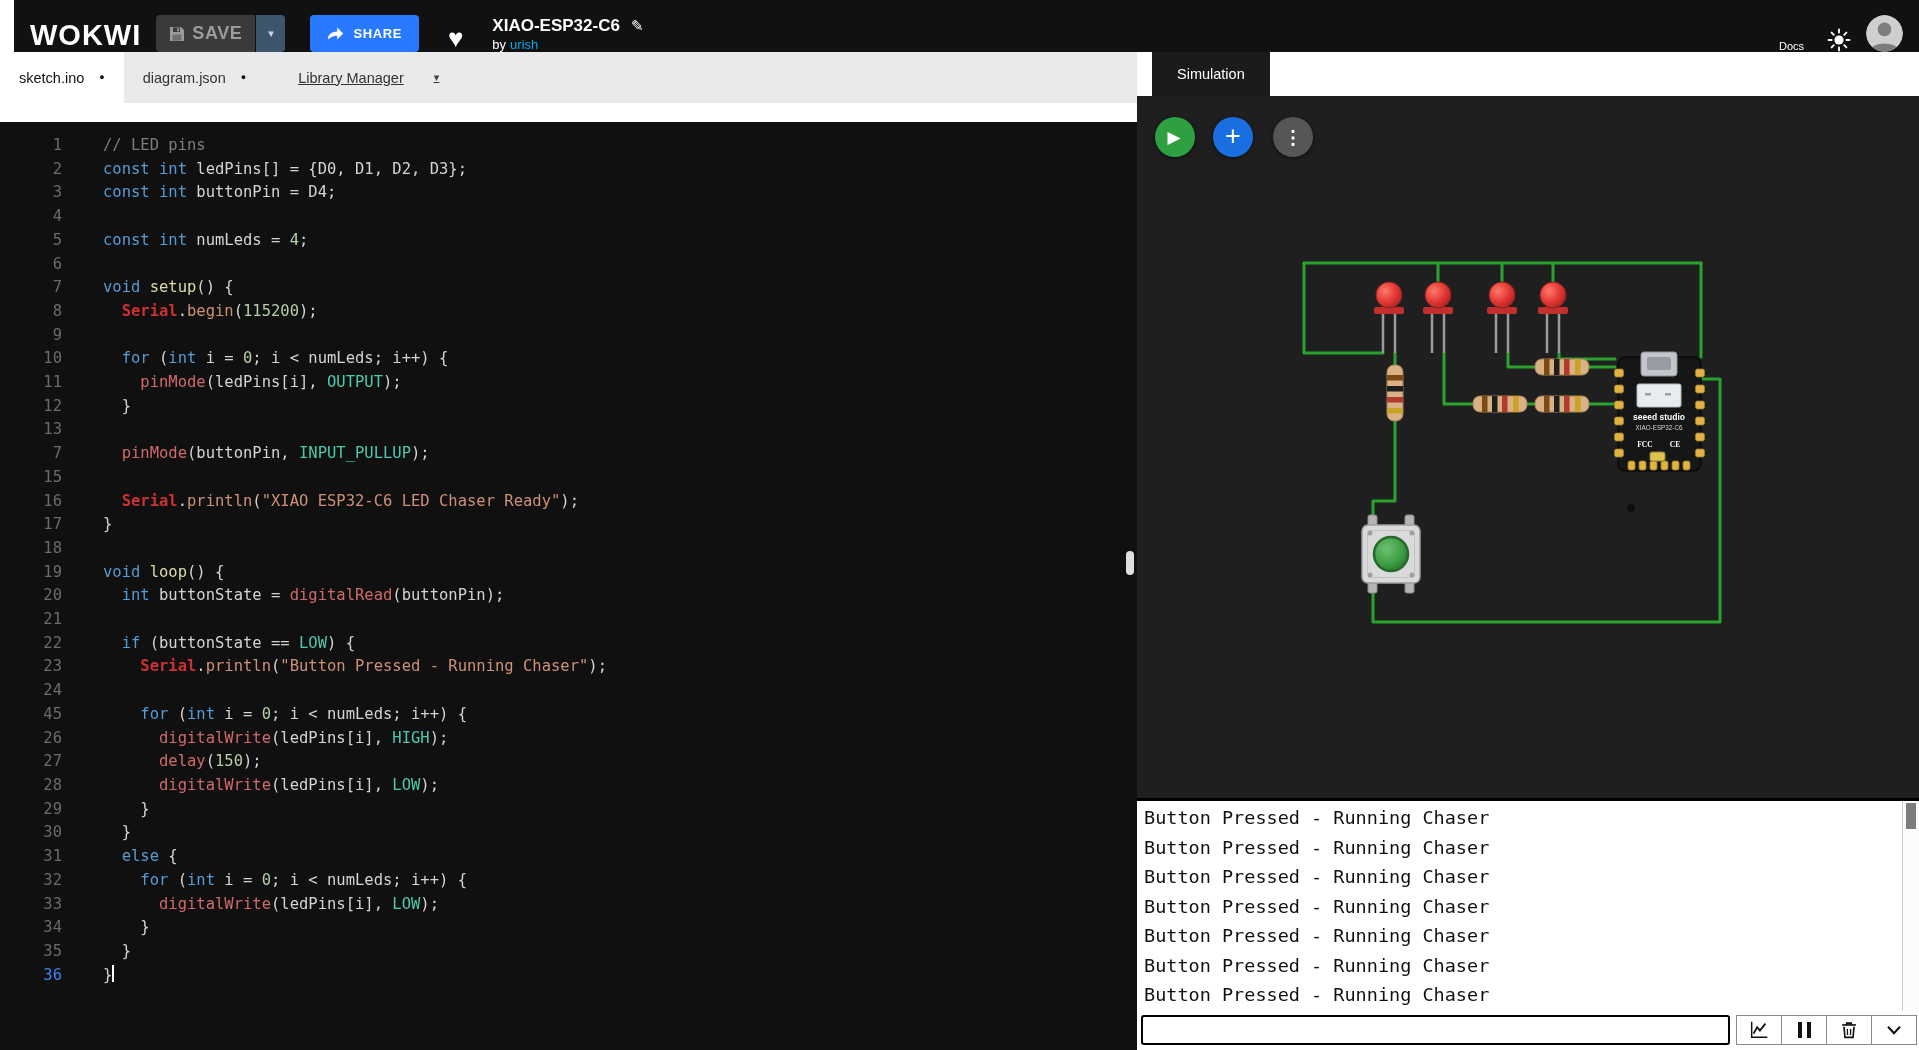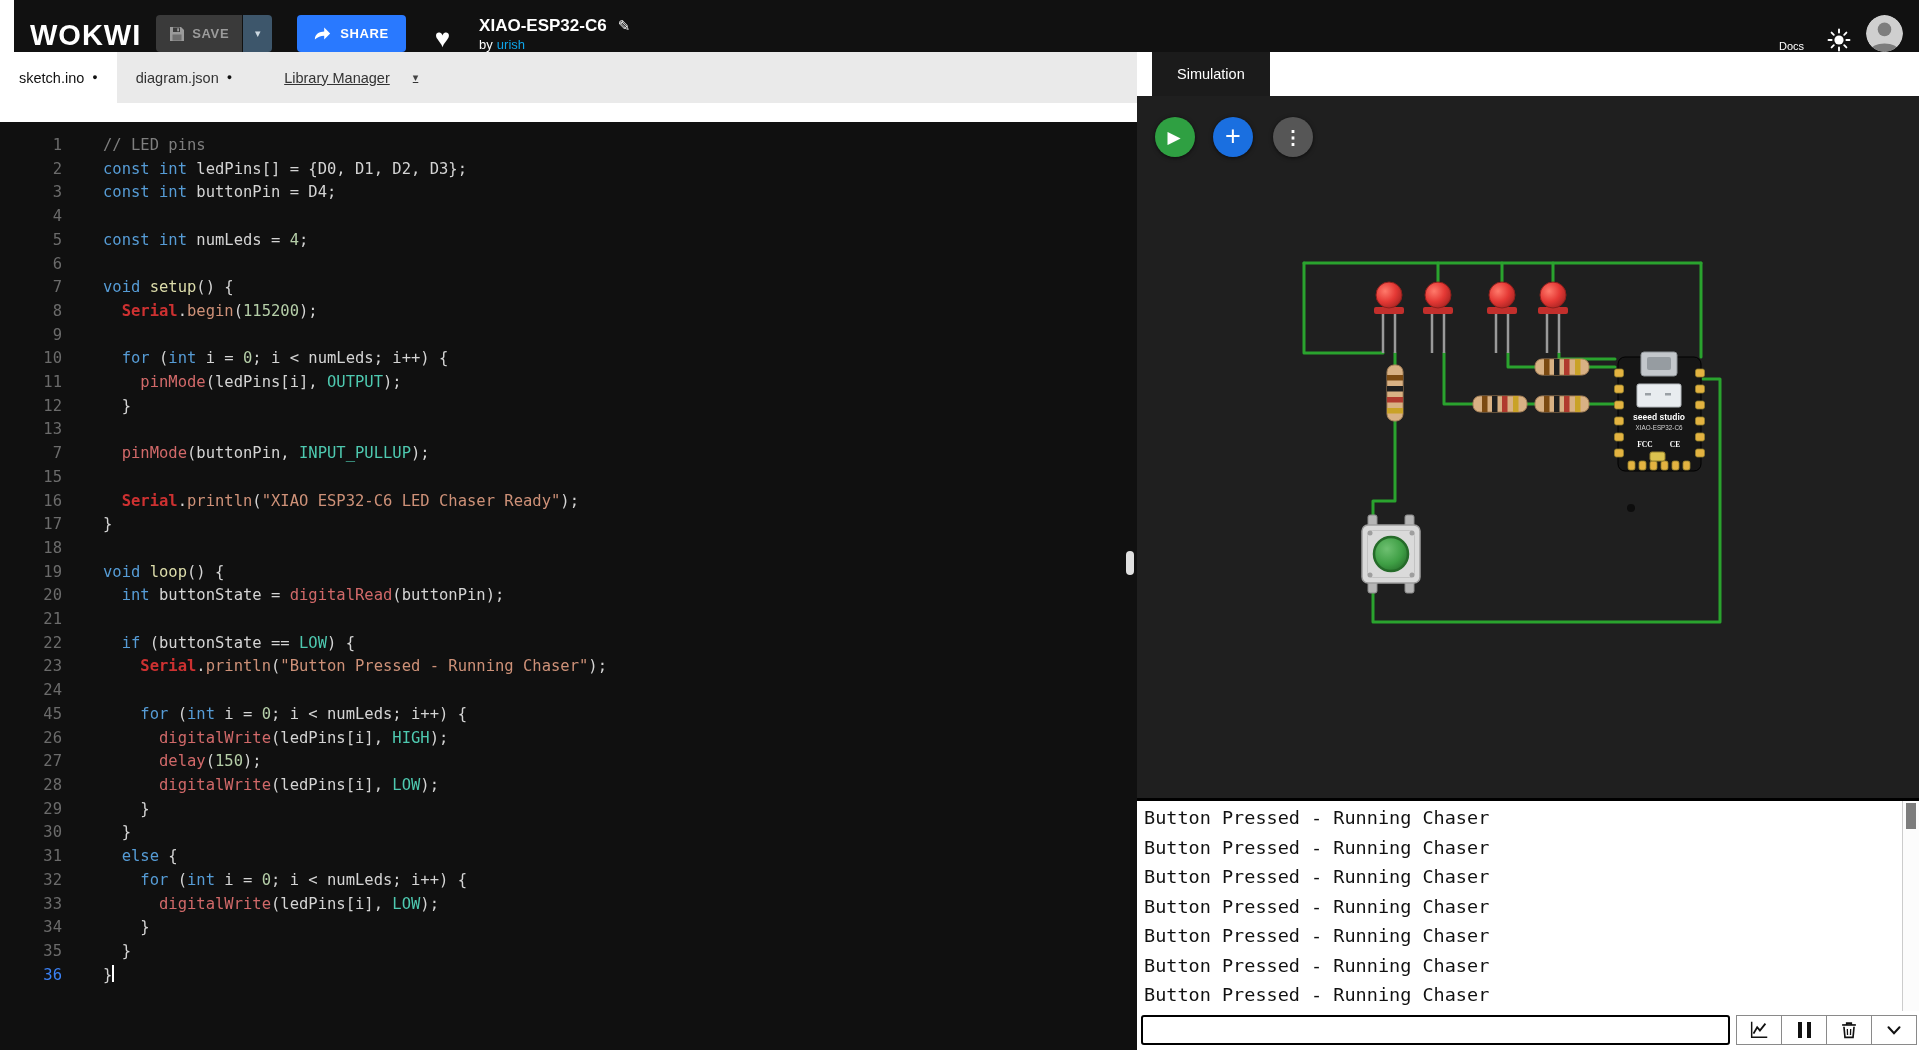--- a/index.html
+++ b/index.html
@@ -6,21 +6,21 @@
   #app{position:relative;width:1919px;height:1050px;overflow:hidden;background:#fff;
        font-family:"Liberation Sans",sans-serif;-webkit-font-smoothing:antialiased;}
   button{font-family:inherit;}
 
   
   .topbar{position:absolute;top:0;left:0;right:0;height:52px;background:#111;display:flex;
           align-items:flex-end;padding:0 16px;gap:15px;box-sizing:border-box;margin-left:14px;}
   .logo{color:#fff;font-size:29px;font-weight:700;letter-spacing:1px;cursor:pointer;}
   .save-group{display:flex;height:37px;}
   .save-btn{display:flex;align-items:center;gap:7px;background:#3a3a3a;border:none;
-            border-radius:4px 0 0 4px;color:#9b9b9b;font-weight:700;font-size:13px;
+            border-radius:4px 0 0 4px;color:#9b9b9b;font-weight:700;font-size:18px;
             letter-spacing:.6px;padding:0 13px;cursor:pointer;}
   .save-caret{width:29px;background:#3d566b;border:none;border-radius:0 4px 4px 0;
               color:#cdd9e2;font-size:11px;margin-left:1px;cursor:pointer;}
   .share-btn{display:flex;align-items:center;gap:9px;height:37px;background:#2979ff;border:none;
              border-radius:4px;color:#fff;font-weight:700;font-size:13px;letter-spacing:.6px;
              padding:0 17px;margin-left:10px;cursor:pointer;}
   .heart-btn{background:none;border:none;color:#fff;font-size:26px;line-height:1;margin-left:8px;cursor:pointer;}
   .title-block{display:flex;flex-direction:column;justify-content:center;margin-left:8px;gap:1px;}
   .title-row{display:flex;align-items:center;gap:11px;}
   .proj-title{color:#fff;font-size:17px;font-weight:700;}
@@ -28,21 +28,21 @@
   .byline{font-size:13px;color:#fff;display:flex;gap:4px;}
   .byline a{color:#0ea5e9;text-decoration:none;cursor:pointer;}
   .spacer{flex:1;}
   .docs{color:#fff;font-size:11px;text-decoration:none;margin-right:8px;cursor:pointer;}
   .theme-btn,.avatar-btn{background:none;border:none;padding:0;cursor:pointer;display:flex;}
   .avatar-btn svg{display:block;border-radius:50%;}
 
   
   .left-panel{position:absolute;top:52px;left:0;width:1137px;bottom:0;background:#101010;}
   .tabstrip{height:51px;background:#eaeaea;display:flex;align-items:stretch;}
-  .ftab{display:flex;align-items:center;gap:8px;padding:0 19px;font-size:14.5px;color:#333;cursor:pointer;}
+  .ftab{display:flex;align-items:center;gap:15px;padding:0 19px;font-size:14.5px;color:#333;cursor:pointer;}
   .ftab.active{background:#fff;color:#111;}
   .dot{font-size:9px;color:#111;line-height:1;}
   .lm{margin-left:14px;text-decoration:underline;}
   .lm-caret{font-size:11px;color:#444;margin-left:15px;}
   .editor-gap{height:19px;background:#fff;}
   .editor{position:absolute;top:70px;left:0;right:0;bottom:0;display:flex;padding-top:12px;
           box-sizing:border-box;overflow:hidden;cursor:text;}
   .gutter{width:72px;flex:none;text-align:right;padding-right:10px;box-sizing:border-box;
           color:#6b6b6b;font:15.5px/23.7px "DejaVu Sans Mono",monospace;}
   .ln-act{color:#3b82f6;}

